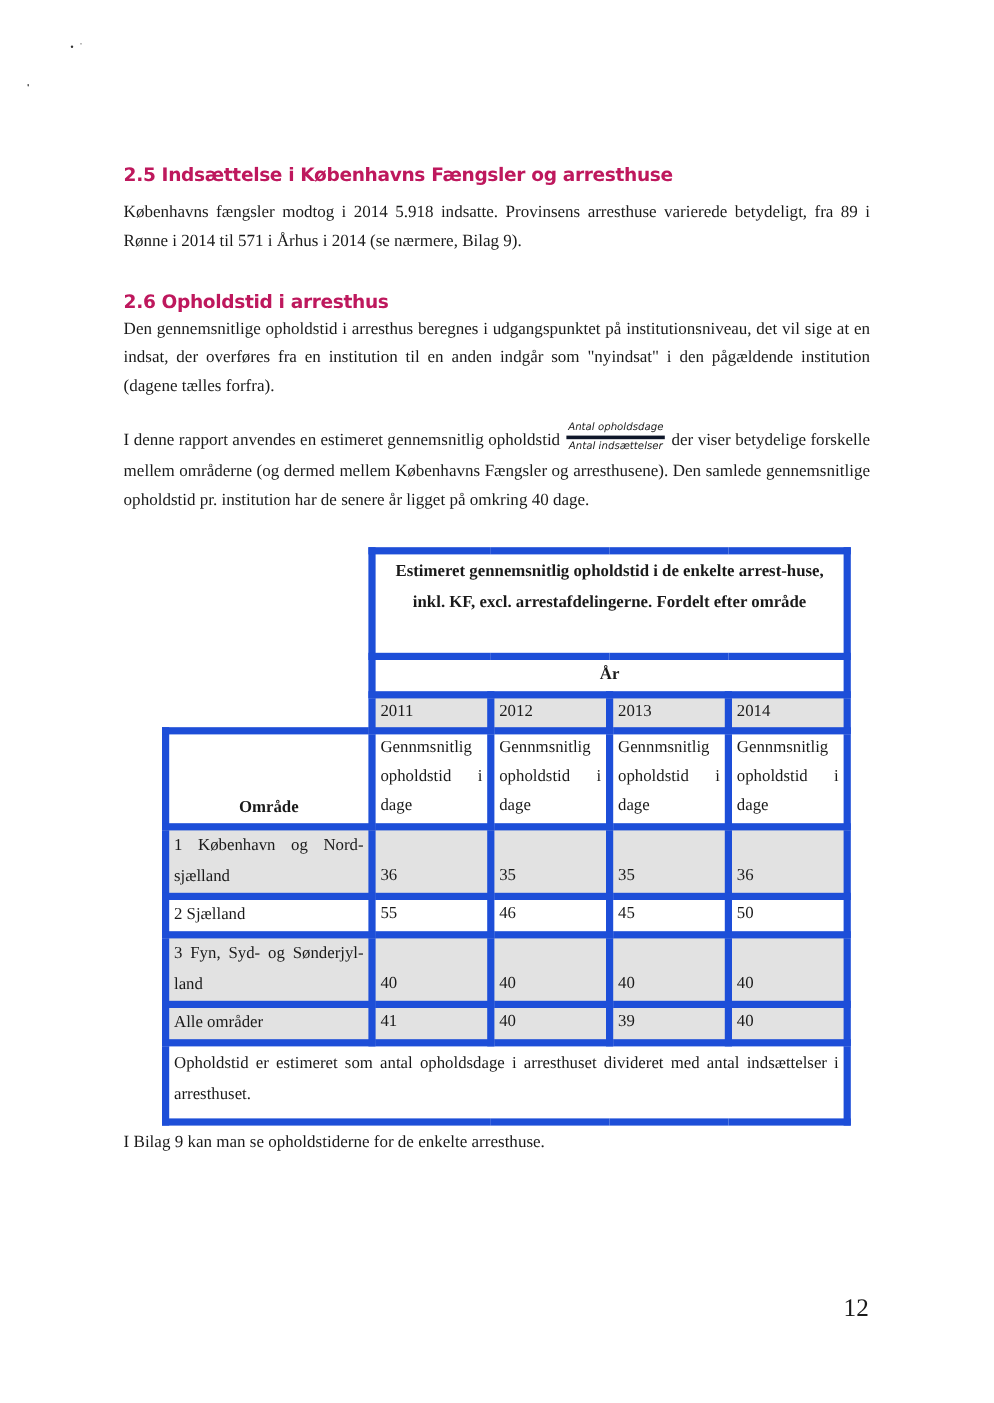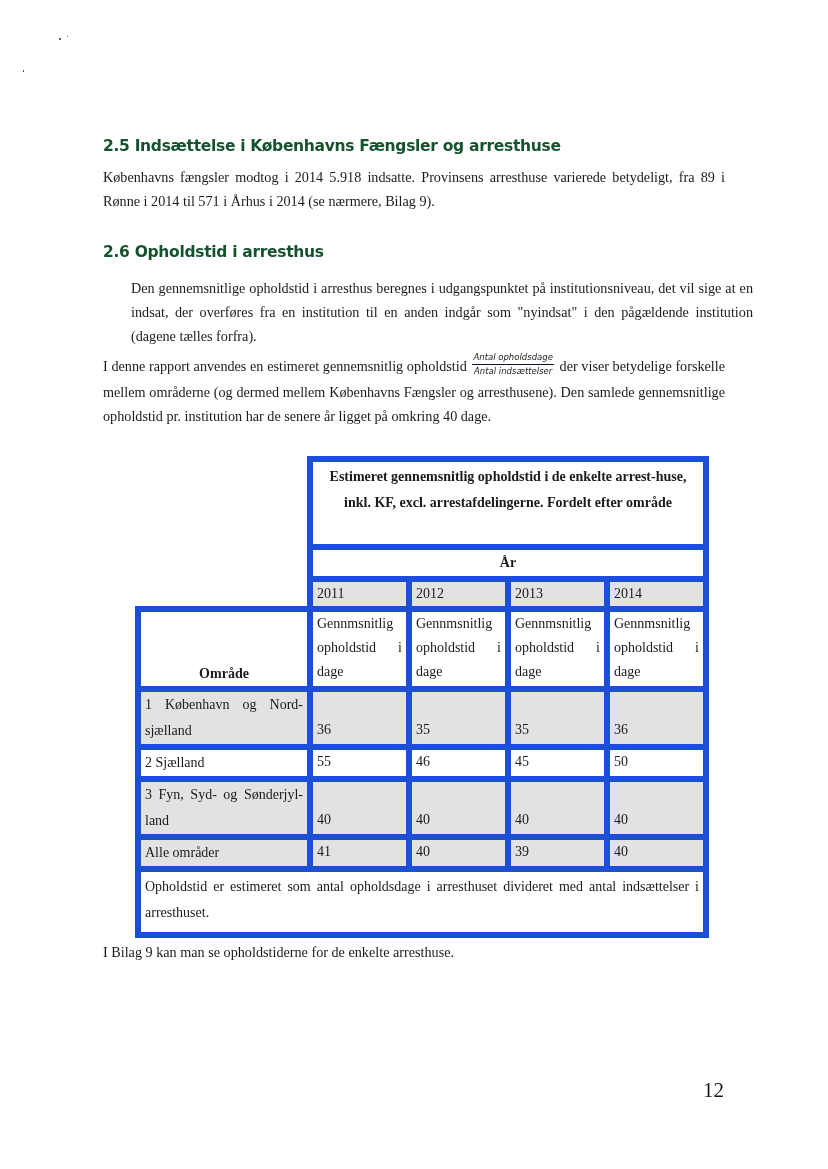--- a/index.html
+++ b/index.html
@@ -1,21 +1,21 @@
 <!DOCTYPE html>
 <html><head>
   <meta charset="utf-8">
   <style>
     html, body { margin: 0; padding: 0; background: #ffffff; }
     body { width: 828px; height: 1169px; position: relative; overflow: hidden; color: #1a1a1a; font-family: "Liberation Serif", serif; }
     .speck { position: absolute; width: 2px; height: 2px; background: #333; border-radius: 1px; }
-    .h2 { position: absolute; left: 103px; font-family: "DejaVu Sans", sans-serif; font-weight: bold; font-size: 15.5px; letter-spacing: -0.3px; color: #14532d; }
+    .h2 { position: absolute; left: 103px; font-family: "DejaVu Sans", sans-serif; font-weight: bold; font-size: 15.5px; letter-spacing: -0.3px; color: #be185d; }
     .para { position: absolute; left: 103px; width: 622px; font-size: 14.2px; line-height: 24px; text-align: justify; color: #1a1a1a; }
     .frac { display: inline-block; vertical-align: middle; text-align: center; font-family: "DejaVu Sans", sans-serif; font-style: italic; font-size: 8.5px; line-height: 11px; margin: 0 2px; position: relative; top: -3px; }
-    .frac .num { display: block; border-bottom: 1px solid #0f172a; padding: 0 1px 1px; }
+    .frac .num { display: block; border-bottom: 3px solid #0f172a; padding: 0 1px 1px; }
     .frac .den { display: block; padding-top: 1px; }
 
     table.t { position: absolute; left: 135px; top: 456px; border-collapse: collapse; font-size: 14px; color: #1a1a1a; }
     table.t td { border: 6px solid #1d4ed8; padding: 0 4px; vertical-align: top; }
     table.t td.blank { border: none; }
     .title-cell { text-align: center; font-weight: bold; font-size: 14px; line-height: 26px; padding: 2px 8px !important; height: 78px; }
     .yr-lbl { text-align: center; font-weight: bold; height: 26px; line-height: 26px; }
     .gray { background: #e2e2e2; }
     .yr { height: 24px; line-height: 24px; }
     .colhead { line-height: 24px; text-align: justify; text-align-last: justify; height: 74px; width: 85px; }
@@ -31,21 +31,21 @@
 <body>
 
 <span class="speck" style="left:59px;top:38px;"></span>
 <span class="speck" style="left:67px;top:36px;width:1px;height:1px;"></span>
 <span class="speck" style="left:23px;top:70px;width:1px;height:2px;"></span>
 
 <div class="h2" style="top:137px;">2.5 Indsættelse i Københavns Fængsler og arresthuse</div>
 <div class="para" style="top:165px;">Københavns fængsler modtog i 2014 5.918 indsatte. Provinsens arresthuse varierede betydeligt, fra 89 i Rønne i 2014 til 571 i Århus i 2014 (se nærmere, Bilag 9).</div>
 
 <div class="h2" style="top:243px;">2.6 Opholdstid i arresthus</div>
-<div class="para" style="top:276px;margin-left:28px;">Den gennemsnitlige opholdstid i arresthus beregnes i udgangspunktet på institutionsniveau, det vil sige at en indsat, der overføres fra en institution til en anden indgår som "nyindsat" i den pågældende institution (dagene tælles forfra).</div>
+<div class="para" style="top:262px;">Den gennemsnitlige opholdstid i arresthus beregnes i udgangspunktet på institutionsniveau, det vil sige at en indsat, der overføres fra en institution til en anden indgår som "nyindsat" i den pågældende institution (dagene tælles forfra).</div>
 
 <div class="para" style="top:354px;">
   <span>I denne rapport anvendes en estimeret gennemsnitlig opholdstid</span>
   <span class="frac">
     <span class="num">Antal opholdsdage</span>
     <span class="den">Antal indsættelser</span>
   </span>
   <span>der viser betydelige forskelle mellem områderne (og dermed mellem Københavns Fængsler og arresthusene). Den samlede gennemsnitlige opholdstid pr. institution har de senere år ligget på omkring 40 dage.</span>
 </div>
 

